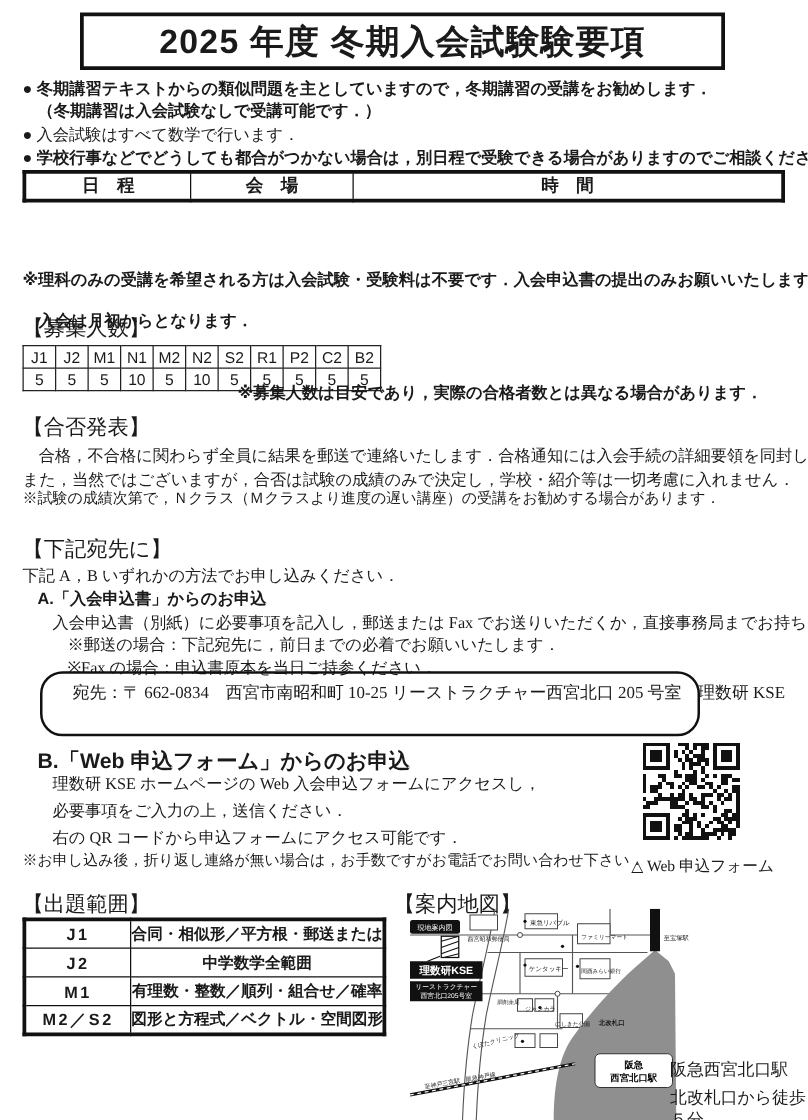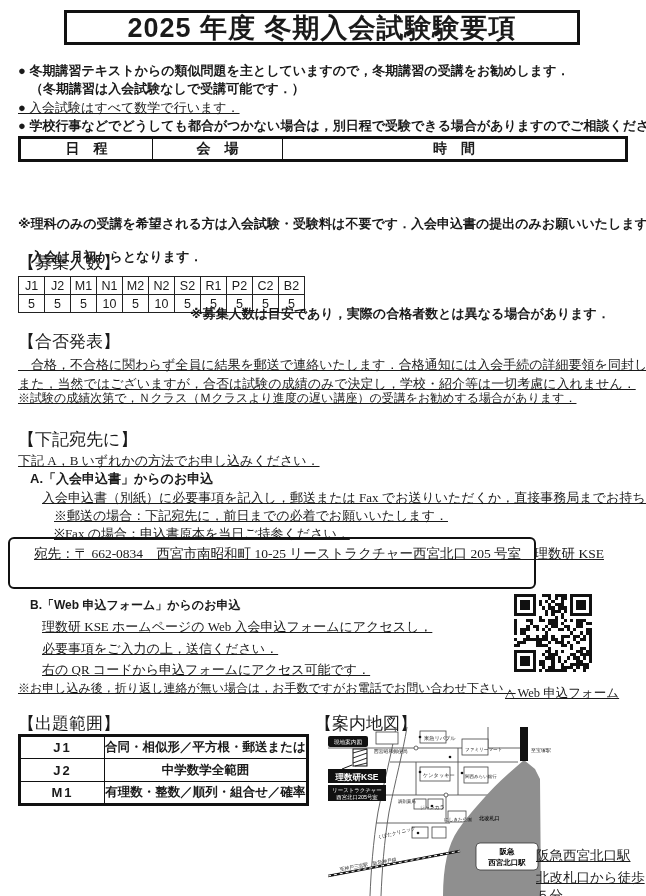--- a/index.html
+++ b/index.html
@@ -1,42 +1,42 @@
 <!DOCTYPE html>
 <html><head>
 <meta charset="utf-8">
 <style>
   * { margin:0; padding:0; box-sizing:border-box; }
   html,body { width:646px; height:896px; background:#fff; }
   body { position:relative; color:#1a1a1a; font-family:"Liberation Serif","DejaVu Serif",serif; overflow:hidden; }
   .abs { position:absolute; }
   .sans { font-family:"Liberation Sans","DejaVu Sans",sans-serif; }
-  .serif { font-family:"Liberation Serif","DejaVu Serif",serif;text-decoration:underline; }
+  .serif { font-family:"Liberation Serif","DejaVu Serif",serif; }
   .b { font-weight:bold; }
 
-  .title-box { left:64px; top:10px; width:516px; height:35px; border:3px solid #111;
+  .title-box { left:64px; top:10px; width:516px; height:46px; border:3px solid #111;
     display:flex; align-items:center; justify-content:center; }
   .title-box h1 { font-size:27px; letter-spacing:1px; font-family:"Liberation Sans","DejaVu Sans",sans-serif; }
 
   .bullet { left:18px; font-size:13px; white-space:nowrap; }
   .section-h { left:18px; font-size:17px; font-weight:normal; font-family:"Liberation Sans","DejaVu Sans",sans-serif; }
 
   table { border-collapse:collapse; }
   .exam-table { left:18px; top:136px; width:610px; border:3px solid #111; table-layout:fixed; }
   .exam-table th, .exam-table td { border:1px solid #111; text-align:center; vertical-align:middle;
     font-family:"Liberation Sans","DejaVu Sans",sans-serif; }
   .exam-table th { height:23px; font-size:14px; font-weight:bold; }
   .exam-table td { height:50px; font-size:14px; font-weight:bold; }
   .exam-table .t2 { font-size:13px; }
 
   .recruit-table { left:18px; top:276px; border:1.5px solid #222; }
   .recruit-table td { border:1.2px solid #222; width:26px; height:18px; text-align:center;
     font-size:12.5px; font-family:"Liberation Sans","DejaVu Sans",sans-serif; }
 
-  .round-box { left:8px; top:537px; width:528px; height:52px; border:2.5px solid #111; border-radius:6px; }
+  .round-box { left:32px; top:537px; width:528px; height:52px; border:2.5px solid #111; border-radius:18px; }
   .round-box .l1 { position:absolute; left:24px; top:6px;  font-size:13.5px; white-space:nowrap; }
   .round-box .l2 { position:absolute; left:24px; top:30px; font-size:13.5px; white-space:nowrap; }
 
   .scope-table { left:18px; top:734px; border:3px solid #111; table-layout:fixed; }
   .scope-table td { border:1.5px solid #111; height:23px; text-align:center; vertical-align:middle;
     font-family:"Liberation Sans","DejaVu Sans",sans-serif; font-weight:bold; font-size:13px; white-space:nowrap; }
   .scope-table .c1 { width:85px; letter-spacing:2px; }
   .scope-table .c2 { width:200px; letter-spacing:0; font-size:12.5px; }
 
   .qr { left:514px; top:594px; }
@@ -115,21 +115,21 @@
 <div class="abs serif" style="left:18px;top:452px;font-size:13px">下記 A，B いずれかの方法でお申し込みください．</div>
 <div class="abs sans b" style="left:30px;top:470px;font-size:13px">A.「入会申込書」からのお申込</div>
 <div class="abs serif" style="left:42px;top:489px;font-size:13px;white-space:nowrap">入会申込書（別紙）に必要事項を記入し，郵送または Fax でお送りいただくか，直接事務局までお持ちください．</div>
 <div class="abs serif" style="left:54px;top:507px;font-size:13px">※郵送の場合：下記宛先に，前日までの必着でお願いいたします．</div>
 <div class="abs serif" style="left:54px;top:524px;font-size:13px">※Fax の場合：申込書原本を当日ご持参ください．</div>
 
 <div class="abs round-box">
   <div class="l1 serif">宛先：〒 662-0834　西宮市南昭和町 10-25 リーストラクチャー西宮北口 205 号室　理数研 KSE</div>
 </div>
 
-<div class="abs sans b" style="left:30px;top:597px;font-size:12px">B.「Web 申込フォーム」からのお申込</div>
+<div class="abs sans b" style="left:30px;top:597px;font-size:17px">B.「Web 申込フォーム」からのお申込</div>
 <div class="abs serif" style="left:42px;top:618px;font-size:13px">理数研 KSE ホームページの Web 入会申込フォームにアクセスし，</div>
 <div class="abs serif" style="left:42px;top:640px;font-size:13px">必要事項をご入力の上，送信ください．</div>
 <div class="abs serif" style="left:42px;top:661px;font-size:13px">右の QR コードから申込フォームにアクセス可能です．</div>
 <div class="abs serif" style="left:18px;top:680px;font-size:12px;white-space:nowrap">※お申し込み後，折り返し連絡が無い場合は，お手数ですがお電話でお問い合わせ下さい．</div>
 
 <div class="abs qr">
   <svg width="78" height="78" viewBox="0 0 25 25" shape-rendering="crispEdges">
     <rect x="0" y="0" width="25" height="25" fill="#fff"></rect>
     <g fill="#111">
       <rect x="0" y="0" width="7" height="7"></rect>
@@ -368,20 +368,24 @@
     <td class="c2">合同・相似形／平方根・郵送または</td>
   </tr>
   <tr>
     <td class="c1">J2</td>
     <td class="c2">中学数学全範囲</td>
   </tr>
   <tr>
     <td class="c1">M1</td>
     <td class="c2">有理数・整数／順列・組合せ／確率</td>
   </tr>
+  <tr>
+    <td class="c1">M2／S2</td>
+    <td class="c2">図形と方程式／ベクトル・空間図形</td>
+  </tr>
 </tbody>
   </table>
 
 <div class="abs section-h" style="left:315px;top:712px">【案内地図】</div>
 
 <svg class="abs map-svg" width="232" height="169" viewBox="0 0 232 169">
 
   <g stroke="#555" stroke-width="0.9" fill="none">
     <path d="M68,0 C64,25 56,55 50,85 C45,115 43,145 42,169"></path>
     <path d="M79,0 C75,25 67,55 61,85 C56,115 54,145 53,169"></path>

